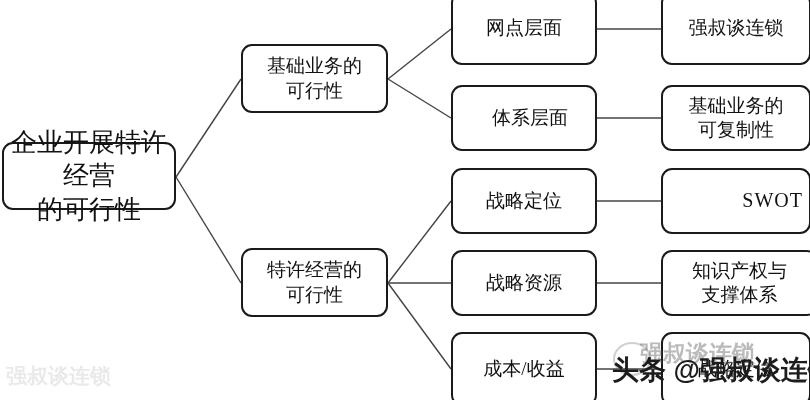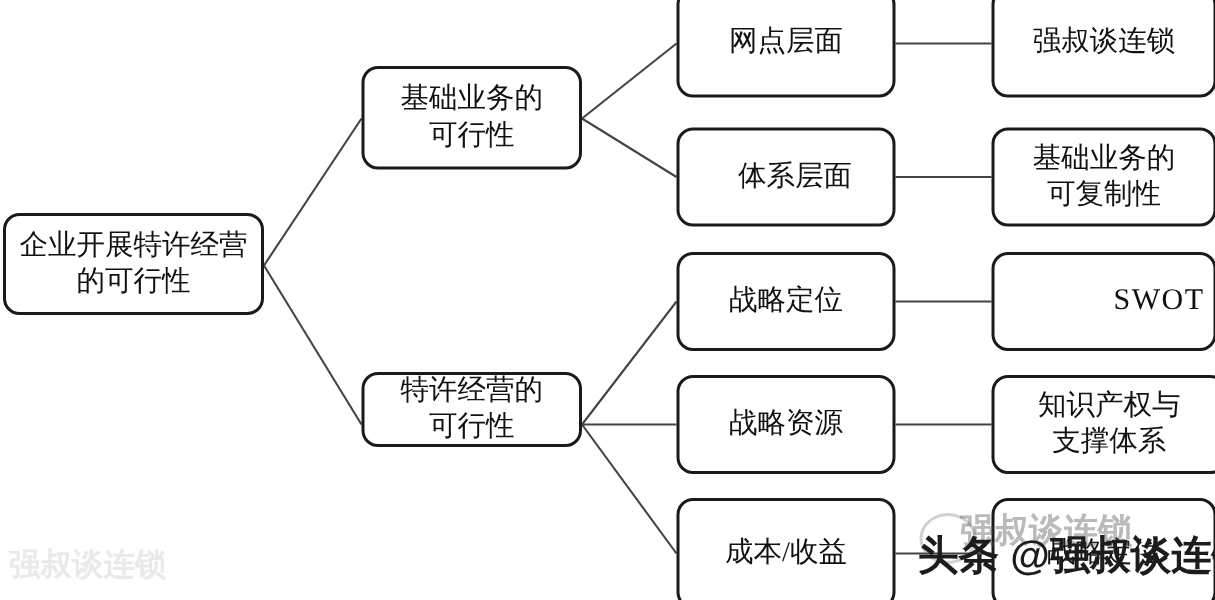--- a/index.html
+++ b/index.html
@@ -35,23 +35,23 @@
     text-align: center;
     color: #111111;
     line-height: 1.28;
     z-index: 2;
   }
   .node .label {
     display: block;
     padding: 0 6px;
     white-space: pre-line;
   }
-  .n-root    { left: 2px;   top: 142px; width: 174px; height: 68px;  font-size: 19px; }
+  .n-root    { left: 2px;   top: 142px; width: 174px; height: 68px;  font-size: 26px; }
   .n-l2a     { left: 241px; top: 44px;  width: 147px; height: 69px;  font-size: 19px; }
-  .n-l2b     { left: 241px; top: 248px; width: 147px; height: 50px;  font-size: 19px; }
+  .n-l2b     { left: 241px; top: 248px; width: 147px; height: 69px;  font-size: 19px; }
   .n-l3a     { left: 451px; top: -8px;  width: 146px; height: 73px;  font-size: 19px; }
   .n-l3b     { left: 451px; top: 85px;  width: 146px; height: 66px;  font-size: 19px; padding-left: 12px; }
   .n-l3c     { left: 451px; top: 168px; width: 146px; height: 66px;  font-size: 19px; }
   .n-l3d     { left: 451px; top: 250px; width: 146px; height: 66px;  font-size: 19px; }
   .n-l3e     { left: 451px; top: 332px; width: 146px; height: 74px;  font-size: 19px; }
   .n-l4a     { left: 661px; top: -8px;  width: 150px; height: 73px;  font-size: 19px; }
   .n-l4b     { left: 661px; top: 85px;  width: 150px; height: 66px;  font-size: 19px; }
   .n-l4c     { left: 661px; top: 168px; width: 150px; height: 66px;  font-size: 20px; letter-spacing: 1px; justify-content: flex-end; }
   .n-l4d     { left: 661px; top: 250px; width: 157px; height: 66px;  font-size: 19px; }
   .n-l4e     { left: 661px; top: 332px; width: 150px; height: 74px;  font-size: 19px; }

